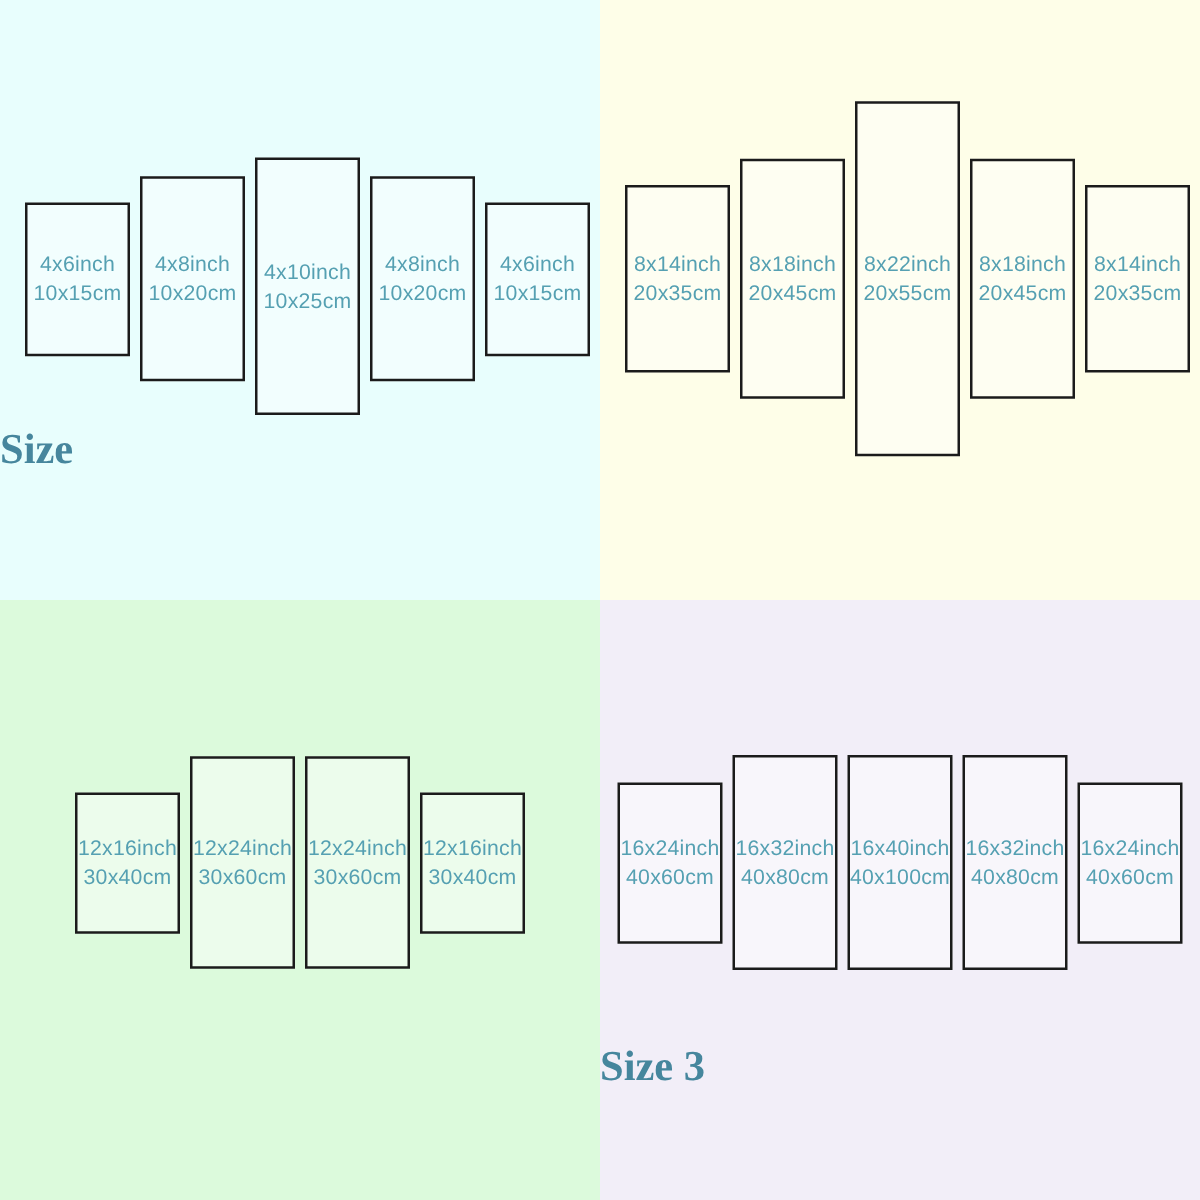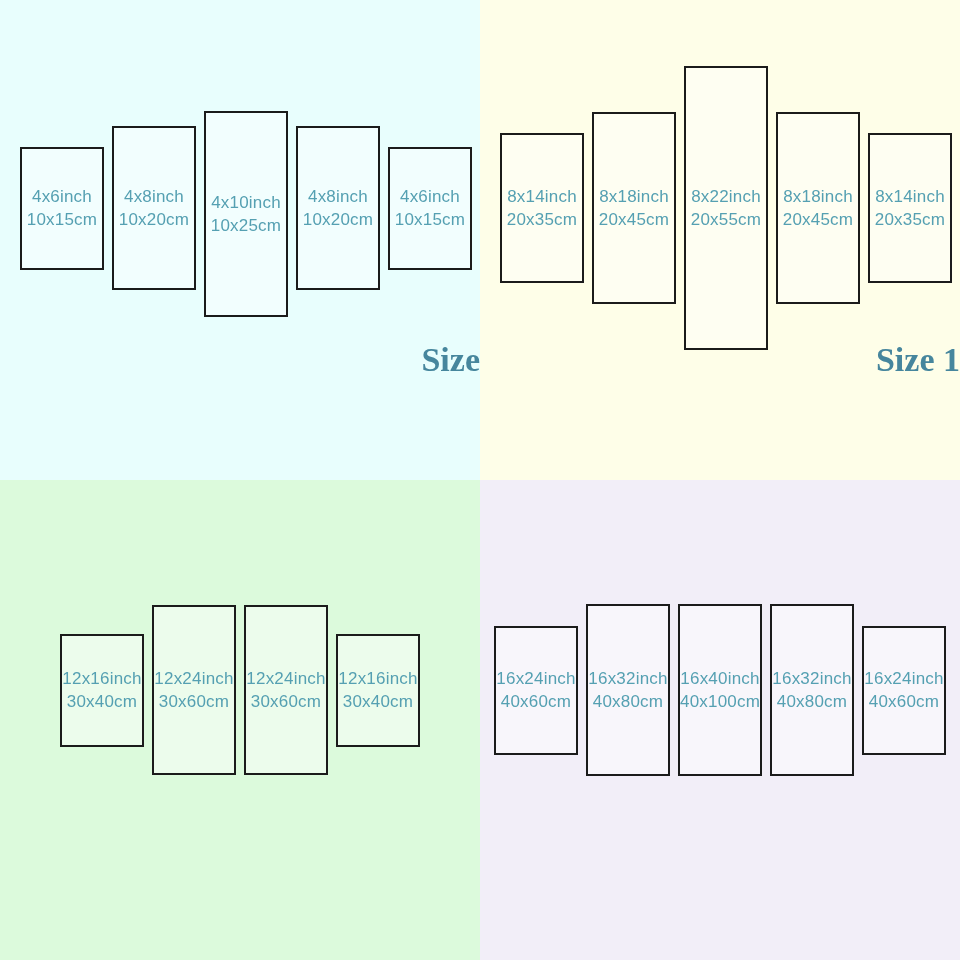--- a/index.html
+++ b/index.html
@@ -21,21 +21,21 @@
   }
   .panels {
     position: absolute;
     left: 0; right: 0;
     display: flex;
     justify-content: center;
     align-items: center;
     gap: 8px;
     transform: translateY(-50%);
   }
-  .quadrant.top .panels { top: 208px; padding-left: 12px; }
+  .quadrant.top .panels { top: 223px; padding-left: 12px; }
   .quadrant.bottom .panels { top: 210px; }
   .panel {
     width: 84px;
     box-sizing: border-box;
     border: 2px solid var(--border-color, #1b1b1b);
     background: rgba(255,255,255,0.45);
     display: flex;
     align-items: center;
     justify-content: center;
     flex: 0 0 auto;
@@ -46,21 +46,21 @@
     font-size: 17px;
     line-height: 23px;
     color: var(--label-color, #55A0B2);
     letter-spacing: 0.2px;
   }
   .panel-label span { display: block; }
   .title {
     position: absolute;
     left: 0; width: 100%;
     margin: 0;
-    text-align: right;
+    text-align: left;
     font-family: "Liberation Serif", serif;
     font-weight: bold;
     font-size: 34px;
     color: var(--title-color, #46869D);
   }
   .quadrant.top .title { top: 341px; }
   .quadrant.bottom .title { top: 355px; }
 </style>
 </head>
 <body>
@@ -129,21 +129,20 @@
           <span>20x45cm</span>
         </div>
       </div>
       <div class="panel" style="height: 150px;">
         <div class="panel-label">
           <span>8x14inch</span>
           <span>20x35cm</span>
         </div>
       </div>
     </div>
-    <h2 class="title">Size 1</h2>
   </section>
 
   <section class="quadrant bottom" style="background: rgb(220, 250, 220);">
     <div class="panels">
       <div class="panel" style="height: 113px;">
         <div class="panel-label">
           <span>12x16inch</span>
           <span>30x40cm</span>
         </div>
       </div>
@@ -194,15 +193,16 @@
           <span>40x80cm</span>
         </div>
       </div>
       <div class="panel" style="height: 129px;">
         <div class="panel-label">
           <span>16x24inch</span>
           <span>40x60cm</span>
         </div>
       </div>
     </div>
+    <h2 class="title">Size 3</h2>
   </section>
 
 </div>
 
 </body></html>

